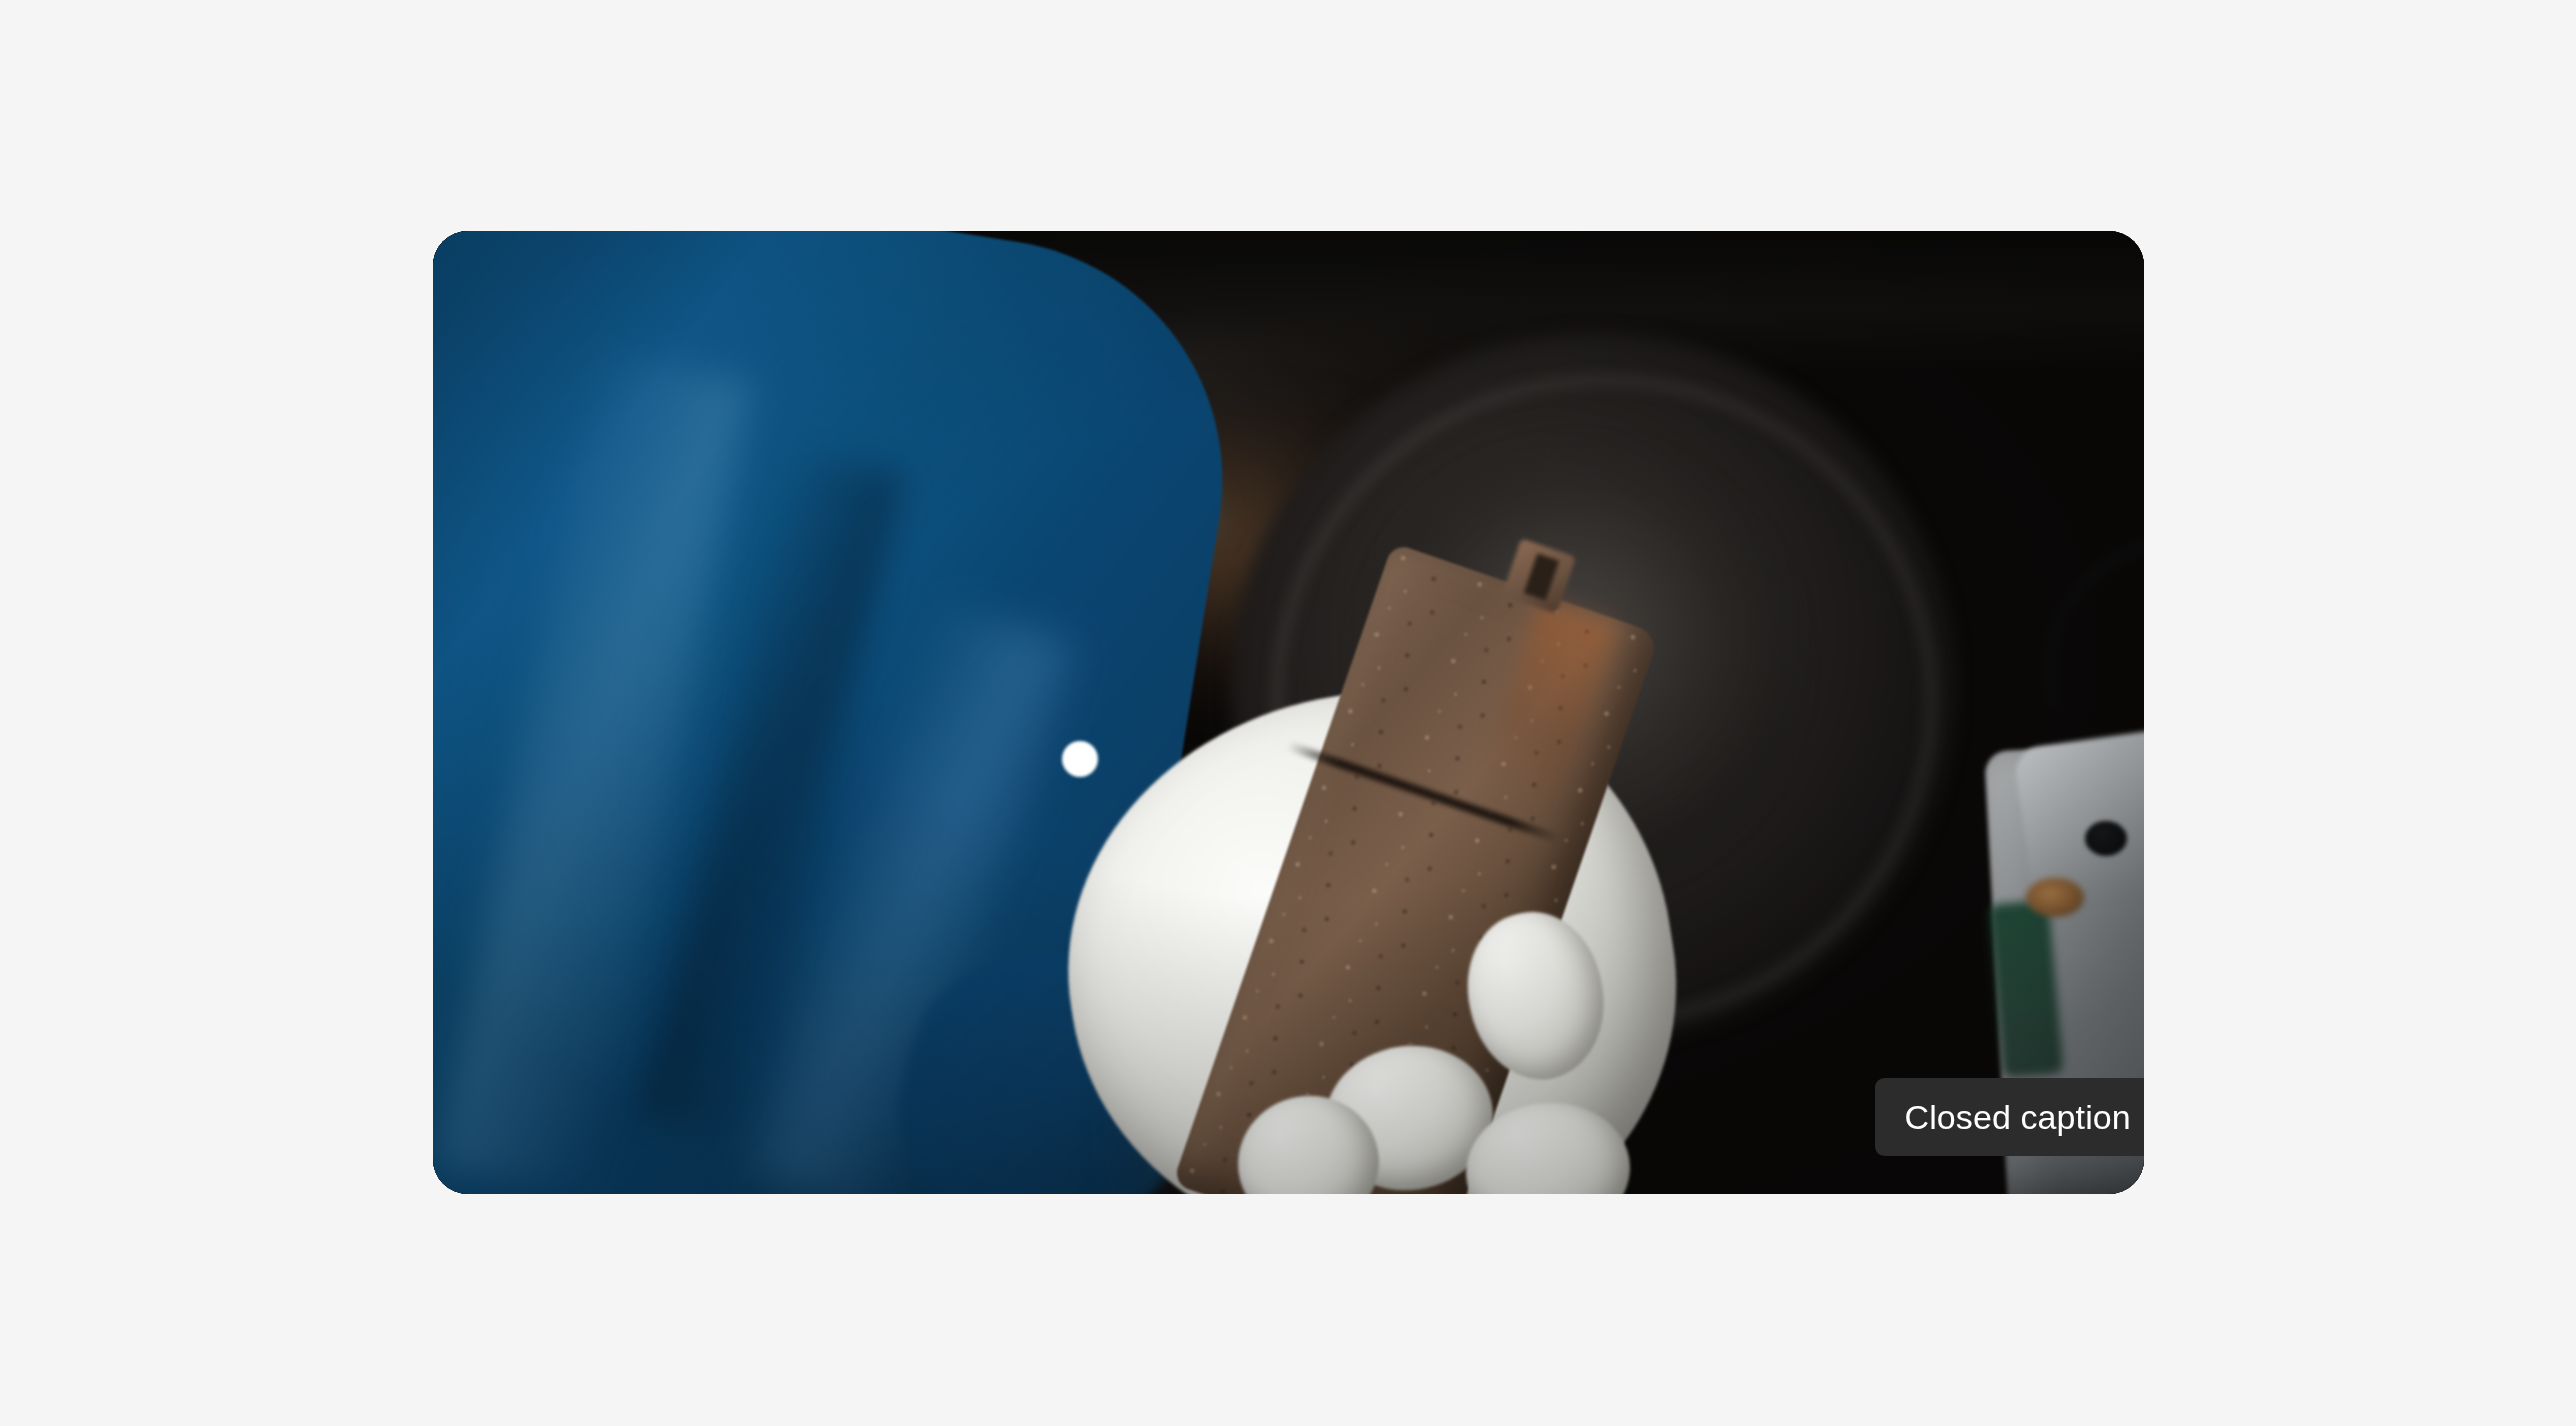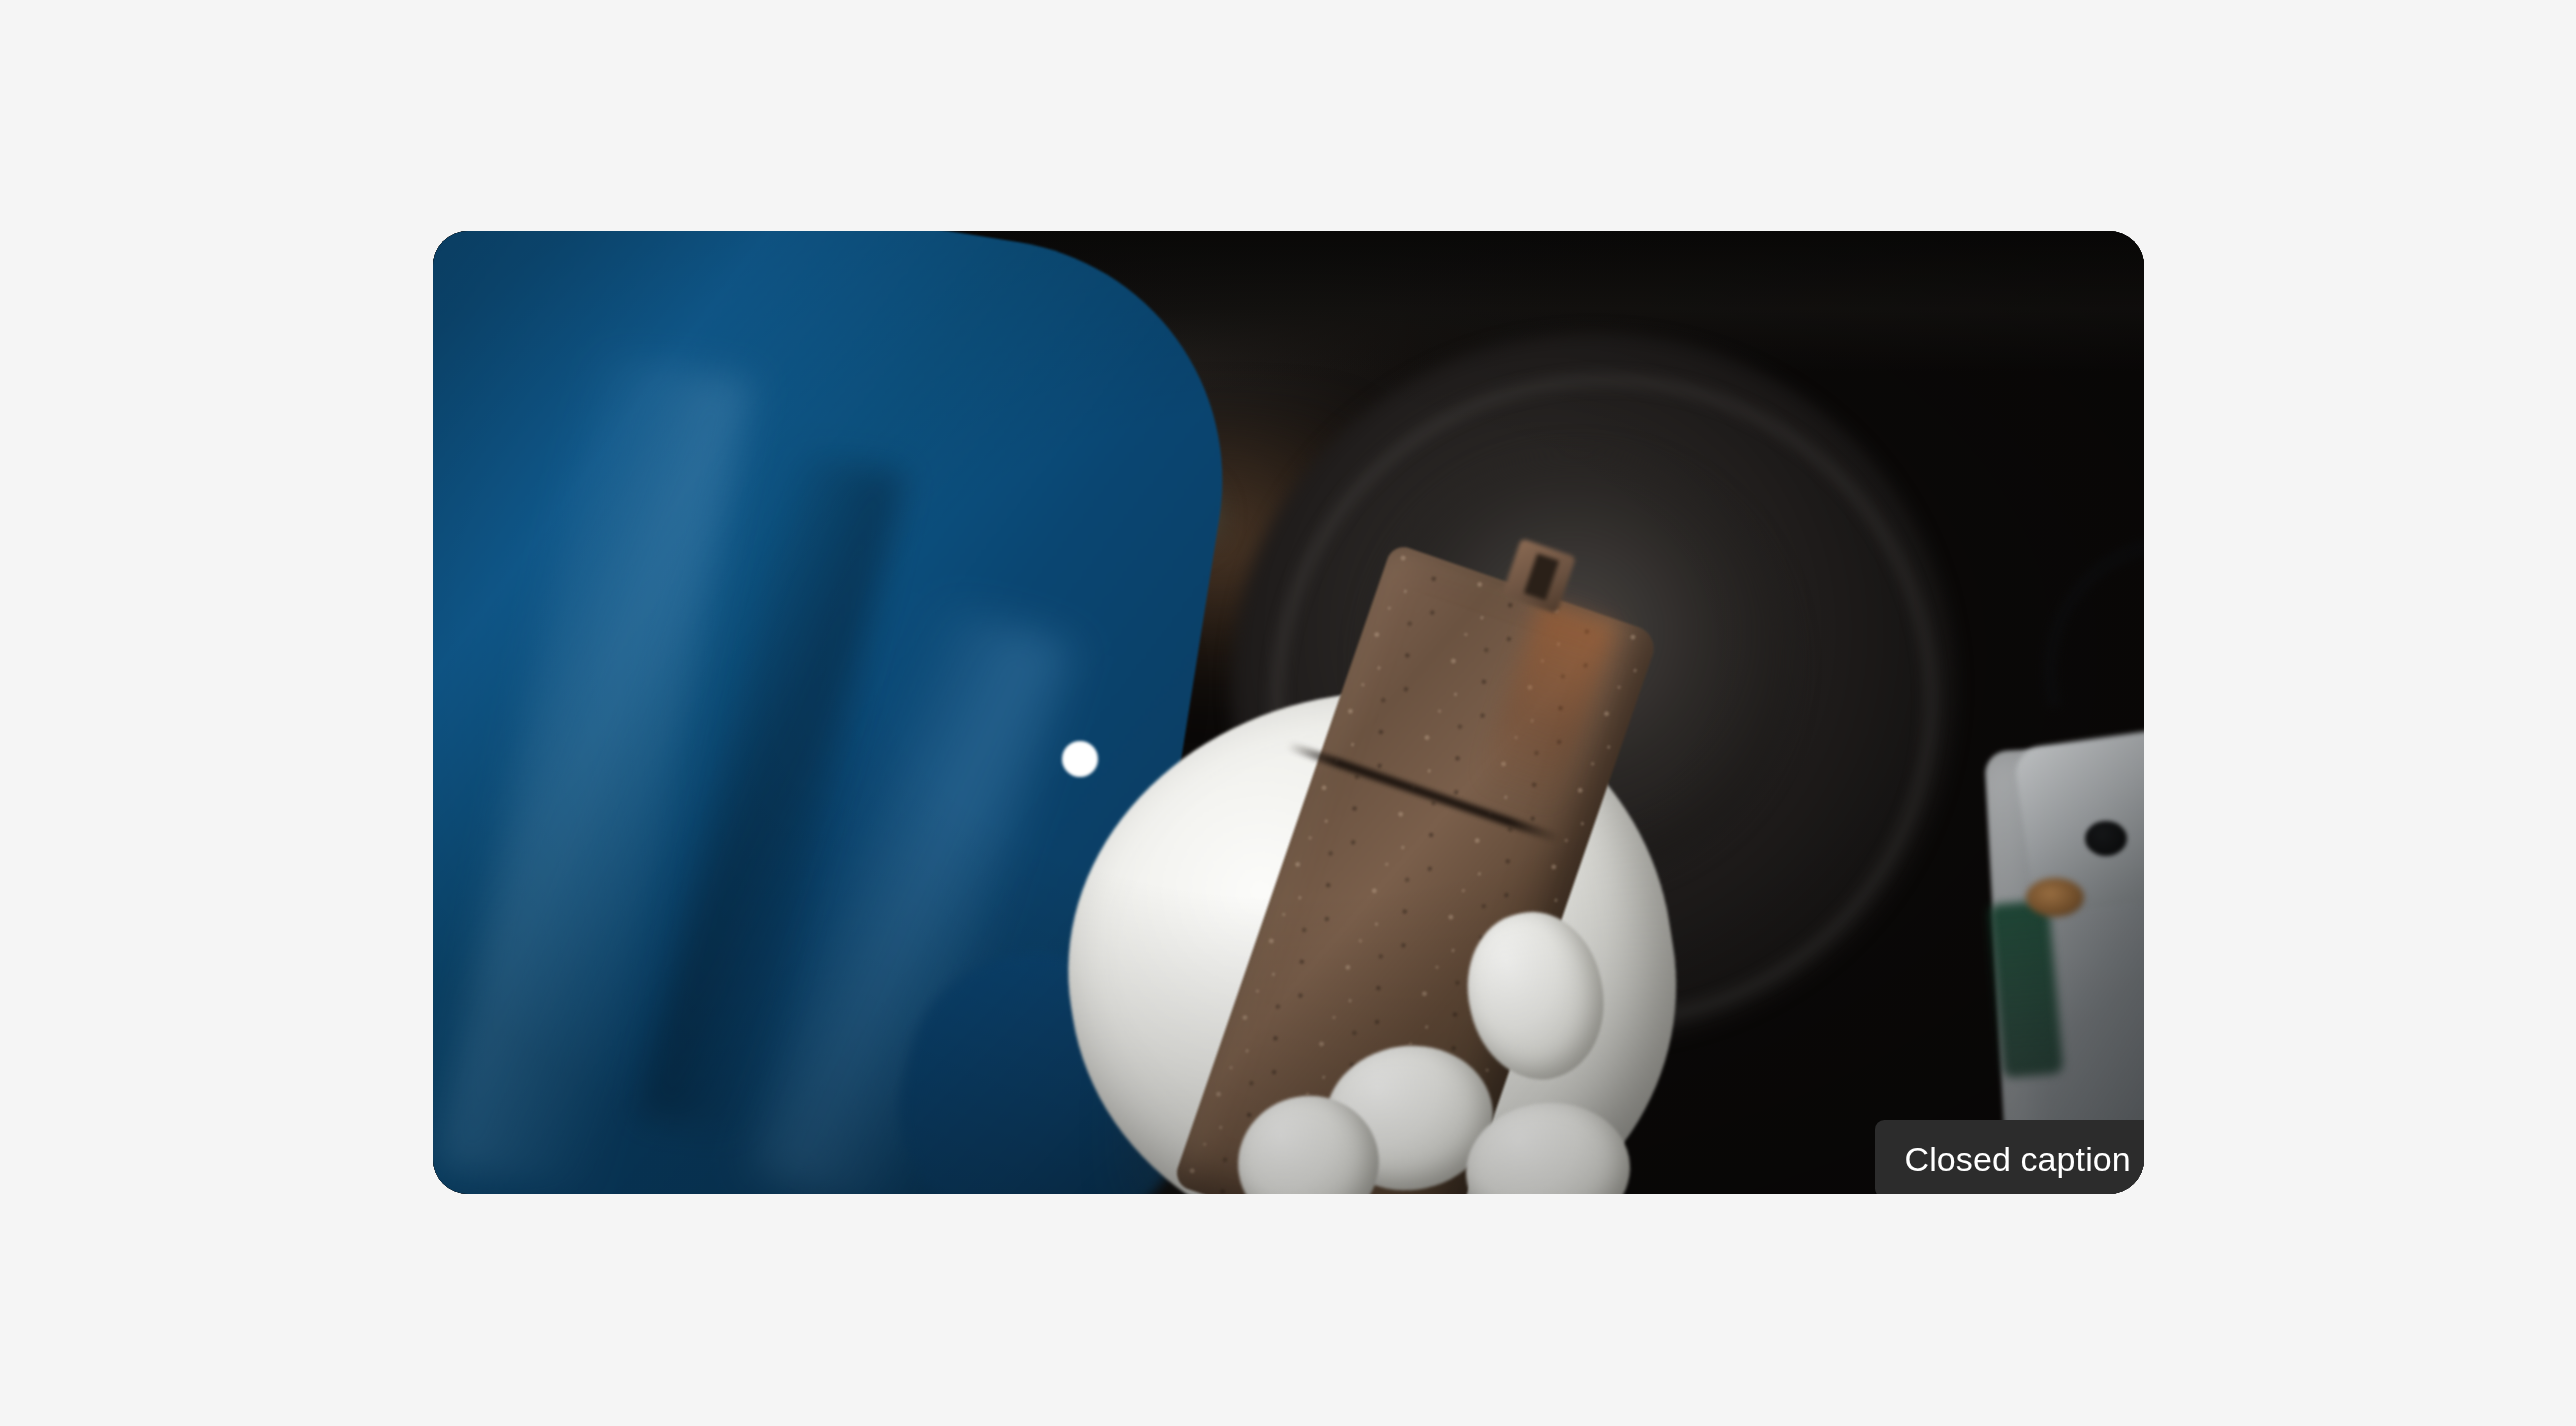--- a/index.html
+++ b/index.html
@@ -279,21 +279,21 @@
   .scene-vignette {
     position:absolute; inset:0;
     background: radial-gradient(ellipse 1006px 604px at 50% 44%, rgba(0,0,0,0) 40%, rgba(0,0,0,.28) 100%);
     pointer-events:none;
   }
 
   
   .tooltip {
     position: absolute;
     left: 1442px;
-    top: 889px;
+    top: 847px;
     height: 78px;
     padding: 0 29.5px;
     display: flex;
     align-items: center;
     background: #2c2c2c;
     border-radius: 9.4px;
     color: #ffffff;
     font-size: 34px;
     line-height: 1;
     letter-spacing: 0.1px;

